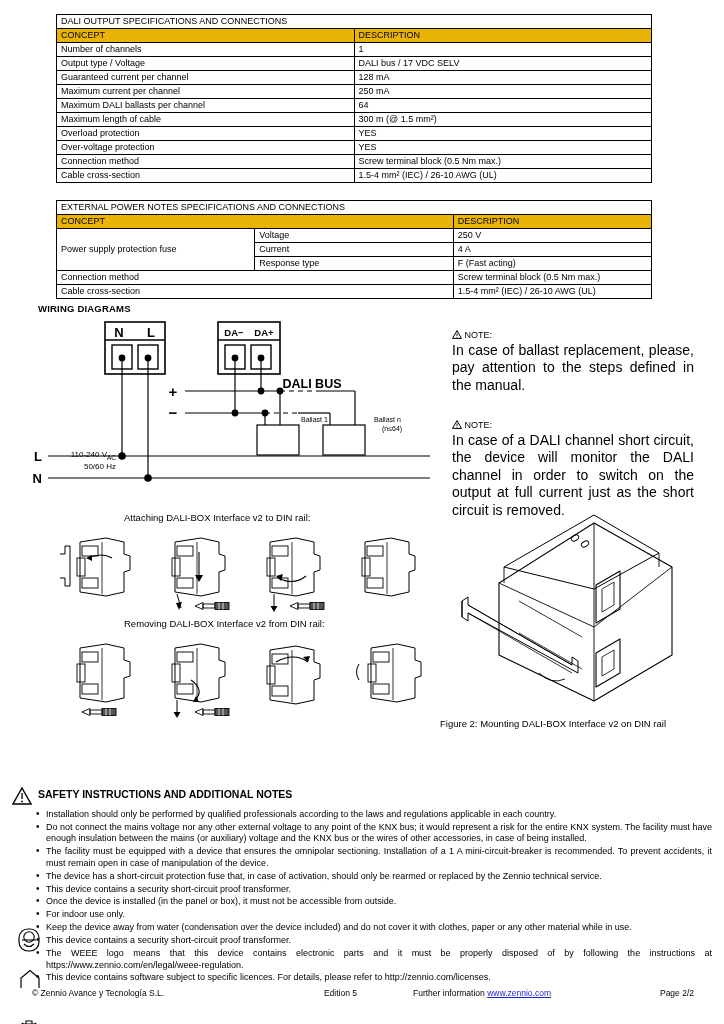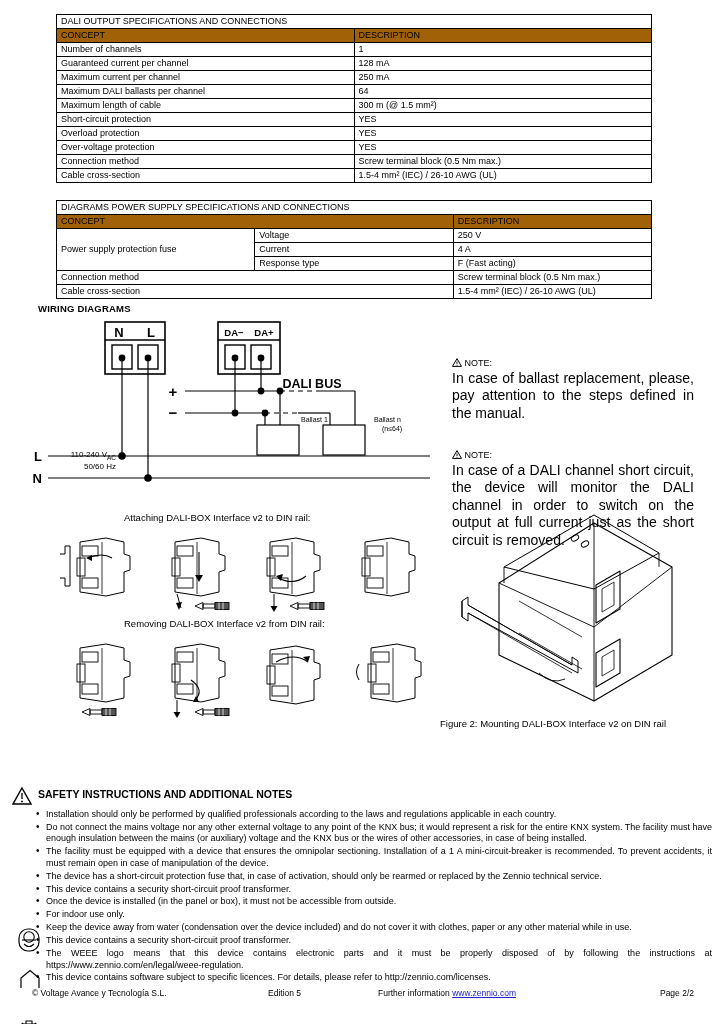--- a/index.html
+++ b/index.html
@@ -19,35 +19,35 @@
     border-collapse:collapse; table-layout:fixed;margin-left:24px;
   }
   table.spec td, table.spec th {
     border:1px solid #000; padding:1px 4px;
     font-size:9px; text-align:left; vertical-align:middle;
     height:14px; font-weight:normal;
   }
   .tbl-title td {
     font-weight:bold; font-size:10.5px; height:17px; padding-left:5px;
   }
-  .tbl-head td { background:#a16207; font-weight:bold; }
+  .tbl-head td { background:#eab308; font-weight:bold; }
   .col-concept { width:282px; }
   .col-sub { width:108px; }
   .cell-merge { vertical-align:middle; }
 
   
   .wiring-title {
     position:absolute; left:38px; top:303px;
     font-weight:bold; font-size:9.5px; letter-spacing:.2px;
   }
 
   
   .wiring { position:absolute; left:30px; top:318px; width:420px; height:180px; }
   .notes { position:absolute; left:452px; top:330px; width:242px; }
-  .note-block { margin-bottom:26px;margin-top:28px; }
+  .note-block { margin-bottom:26px; }
   .note-head { font-size:9px; margin-bottom:1px; }
   .note-body { font-size:14px; text-align:justify; line-height:1.25; }
 
   
   .din-cap {
     position:absolute; font-size:9.5px;
   }
   .din-cap.attach { left:124px; top:512px; }
   .din-cap.remove { left:124px; top:618px; }
   .din-row { position:absolute; left:60px; }
@@ -80,21 +80,21 @@
   li.just { text-align:justify; }
   .side-icons { position:absolute; left:6px; top:0; width:26px; }
   .side-icon { position:absolute; }
 
   
   .footer {
     position:absolute; left:32px; top:988px; width:662px;
     font-size:8.5px; display:flex; align-items:baseline;
   }
   .footer .f1 { width:236px; }
-  .footer .f2 { width:110px; }
+  .footer .f2 { width:145px;text-align:center; }
   .footer .f3 { flex:1; }
   .footer .f4 { text-align:right; width:70px; }
   .link { color:#2222cc; text-decoration:underline; }
   .sub { font-size:6.5px; vertical-align:sub; }
 </style>
 </head>
 <body>
 
 <div class="page">
 
@@ -107,38 +107,38 @@
         <td class="col-concept">CONCEPT</td>
         <td>DESCRIPTION</td>
       </tr>
     </tbody>
     <tbody id="t0-rows">
         <tr>
           <td class="col-concept">Number of channels</td>
           <td>1</td>
         </tr>
         <tr>
+          <td class="col-concept">Output type / Voltage</td>
+          <td>DALI bus / 17 VDC SELV</td>
+        </tr>
+        <tr>
           <td class="col-concept">Guaranteed current per channel</td>
           <td>128 mA</td>
         </tr>
         <tr>
           <td class="col-concept">Maximum current per channel</td>
           <td>250 mA</td>
         </tr>
         <tr>
           <td class="col-concept">Maximum DALI ballasts per channel</td>
           <td>64</td>
         </tr>
         <tr>
           <td class="col-concept">Maximum length of cable</td>
           <td>300 m (@ 1.5 mm²)</td>
-        </tr>
-        <tr>
-          <td class="col-concept">Short-circuit protection</td>
-          <td>YES</td>
         </tr>
         <tr>
           <td class="col-concept">Overload protection</td>
           <td>YES</td>
         </tr>
         <tr>
           <td class="col-concept">Over-voltage protection</td>
           <td>YES</td>
         </tr>
         <tr>
@@ -148,21 +148,21 @@
         <tr>
           <td class="col-concept">Cable cross-section</td>
           <td>1.5-4 mm² (IEC) / 26-10 AWG (UL)</td>
         </tr>
       </tbody>
   </table>
 
   <table class="spec" id="table-1" style="top:200px;">
     <tbody>
       <tr class="tbl-title">
-        <td colspan="3">DIAGRAMS POWER SUPPLY SPECIFICATIONS AND CONNECTIONS</td>
+        <td colspan="3">EXTERNAL POWER NOTES SPECIFICATIONS AND CONNECTIONS</td>
       </tr>
       <tr class="tbl-head">
         <td class="col-concept" colspan="2">CONCEPT</td>
         <td>DESCRIPTION</td>
       </tr>
     </tbody>
     <tbody id="t1-rows">
         <tr>
           <td class="cell-merge" rowspan="3" style="width:174px;">Power supply protection fuse</td>
           <td class="col-sub">Voltage</td>
@@ -455,21 +455,21 @@
           <li>For indoor use only.</li>
           <li>Keep the device away from water (condensation over the device included) and do not cover it with clothes, paper or any other material while in use.</li>
           <li>This device contains a security short-circuit proof transformer.</li>
           <li class="just">The WEEE logo means that this device contains electronic parts and it must be properly disposed of by following the instructions at https://www.zennio.com/en/legal/weee-regulation.</li>
           <li>This device contains software subject to specific licences. For details, please refer to http://zennio.com/licenses.</li>
         </ul>
     </div>
   </div>
 
   <div class="footer">
-    <div class="f1">© Voltage Avance y Tecnología S.L.</div>
+    <div class="f1">© Zennio Avance y Tecnología S.L.</div>
     <div class="f2">Edition 5</div>
     <div class="f3">
       <span>Further information</span>
       <a class="link" href="#">www.zennio.com</a>
     </div>
     <div class="f4">Page 2/2</div>
   </div>
 
 </div>
 

